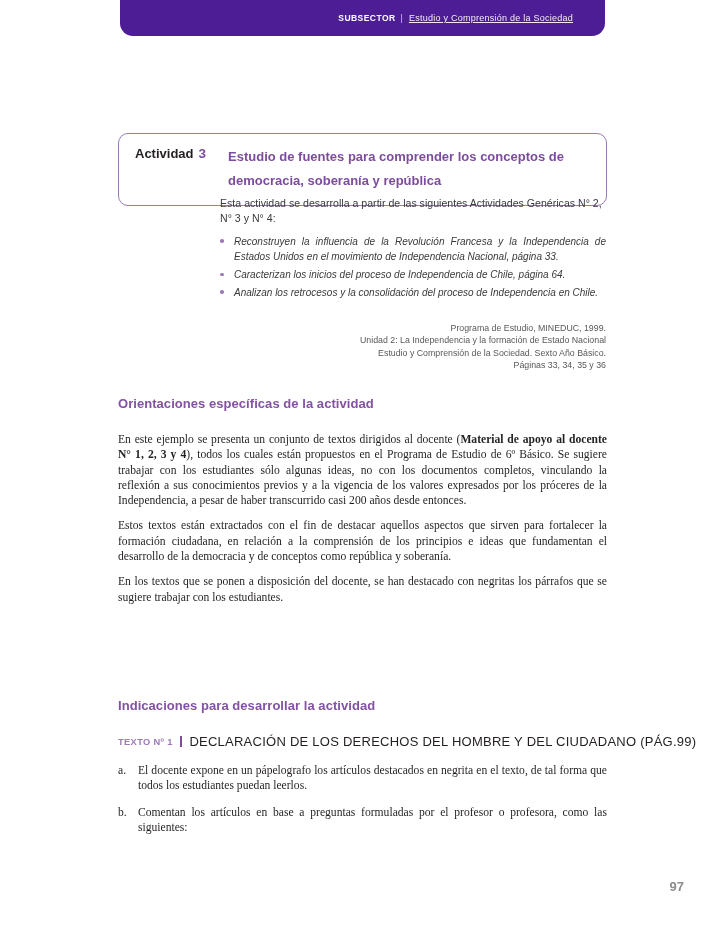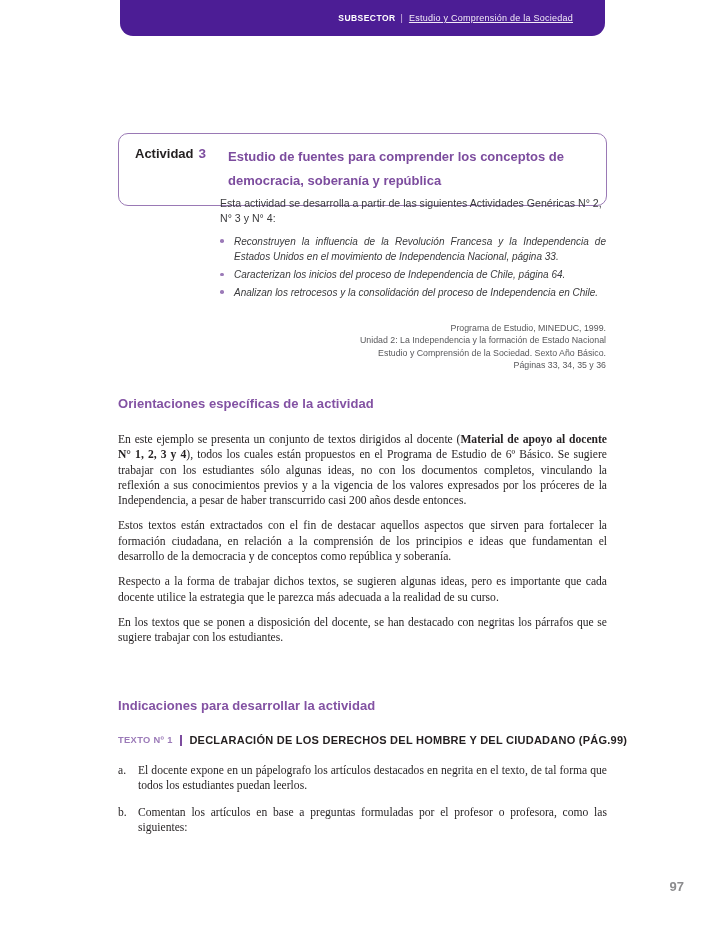--- a/index.html
+++ b/index.html
@@ -179,22 +179,22 @@
     color: #9b7ab8;
     letter-spacing: 0.35px;
   }
   .texto-bar {
     width: 2.6px;
     height: 11px;
     background: #7c4c9e;
     margin: 0 7px;
   }
   .texto-title {
-    font-size: 11px;
-    font-weight: bold;
+    font-size: 13px;
+    font-weight: normal;
     color: #231f20;
     letter-spacing: 0.25px;
   }
 
   
   .letter-list {
     position: absolute;
     left: 118px;
     top: 763px;
     width: 489px;
@@ -268,21 +268,20 @@
   <div>Unidad 2: La Independencia y la formación de Estado Nacional</div>
   <div>Estudio y Comprensión de la Sociedad. Sexto Año Básico.</div>
   <div>Páginas 33, 34, 35 y 36</div>
 </div>
 
 <div class="section-heading" id="heading-orientaciones">Orientaciones específicas de la actividad</div>
 
 <div class="body-col" id="orientaciones-body" style="top:432px;">
     <p><span>En este ejemplo se presenta un conjunto de textos dirigidos al docente (</span><b>Material de apoyo al docente N° 1, 2, 3 y 4</b><span>), todos los cuales están propuestos en el Programa de Estudio de 6º Básico. Se sugiere trabajar con los estudiantes sólo algunas ideas, no con los documentos completos, vinculando la reflexión a sus conocimientos previos y a la vigencia de los valores expresados por los próceres de la Independencia, a pesar de haber transcurrido casi 200 años desde entonces.</span></p>
     <p><span>Estos textos están extractados con el fin de destacar aquellos aspectos que sirven para fortalecer la formación ciudadana, en relación a la comprensión de los principios e ideas que fundamentan el desarrollo de la democracia y de conceptos como república y soberanía.</span></p>
-    <p><span>Respecto a la forma de trabajar dichos textos, se sugieren algunas ideas, pero es importante que cada docente utilice la estrategia que le parezca más adecuada a la realidad de su curso.</span></p>
     <p><span>En los textos que se ponen a disposición del docente, se han destacado con negritas los párrafos que se sugiere trabajar con los estudiantes.</span></p>
   </div>
 
 <div class="section-heading" id="heading-indicaciones">Indicaciones para desarrollar la actividad</div>
 
 <div class="texto-heading">
   <span class="texto-label">TEXTO Nº 1</span>
   <span class="texto-bar"></span>
   <span class="texto-title">DECLARACIÓN DE LOS DERECHOS DEL HOMBRE Y DEL CIUDADANO (PÁG.99)</span>
 </div>

